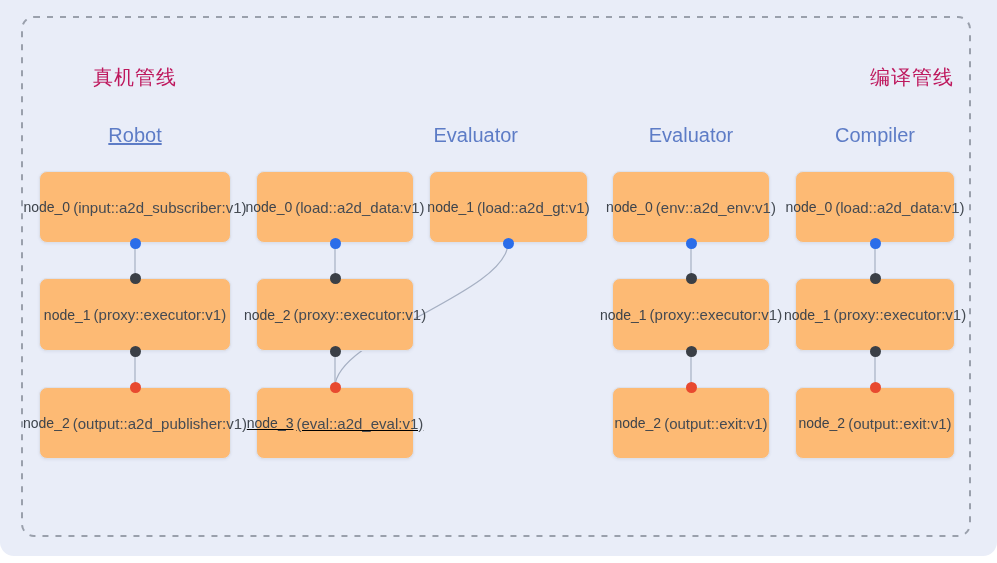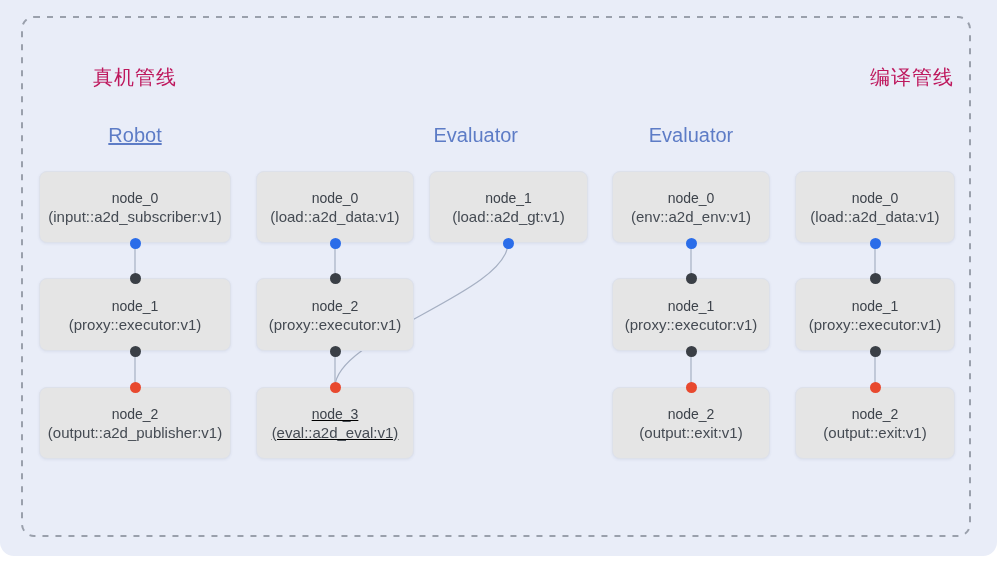--- a/index.html
+++ b/index.html
@@ -2,22 +2,22 @@
 <html><head>
 <meta charset="utf-8">
 <style>
   html,body{margin:0;padding:0;}
   body{font-family:"Liberation Sans","DejaVu Sans",sans-serif;background:#ffffff;}
   .stage{position:relative;width:997px;height:563px;background:#ffffff;overflow:hidden;}
   .canvas{position:absolute;left:0;top:0;width:997px;height:556px;background:#e9edf8;border-radius:0 0 14px 14px;}
   .layer{position:absolute;left:0;top:0;width:997px;height:563px;pointer-events:none;}
   .pipe-title-zh{position:absolute;top:64px;width:200px;text-align:center;font-size:20px;font-weight:400;color:#be185d;letter-spacing:1px;}
   .pipe-title-en{position:absolute;top:124px;width:200px;text-align:center;font-size:20px;font-weight:400;color:#5d7cc6;}
-  .node{position:absolute;height:72px;background:#e5e5e5;border:1px solid #dde1ea;border-radius:8px;
-        box-shadow:0 1px 3px rgba(40,60,110,0.07);display:flex;flex-direction:column;align-items:center;
+  .node{position:absolute;height:72px;background:#fdba74;border:1px solid #dde1ea;border-radius:8px;
+        box-shadow:0 1px 3px rgba(40,60,110,0.07);display:flex;flex-direction:row;align-items:center;
         justify-content:center;gap:3px;z-index:2;box-sizing:border-box;}
   .node-title{font-size:14px;color:#3d434b;line-height:16px;}
   .node-sub{font-size:15px;color:#454b53;line-height:15px;}
   .dot{position:absolute;width:11px;height:11px;border-radius:50%;z-index:3;}
   .dot.blue{background:#2b6de9;}
   .dot.black{background:#3a3f46;}
   .dot.red{background:#e8492f;}
   svg{display:block;}
 </style>
 </head>
@@ -42,20 +42,21 @@
     <path d="M875 243 V278" fill="none" stroke="#a6b0c3" stroke-width="1.2"></path>
     <path d="M875 351 V387" fill="none" stroke="#a6b0c3" stroke-width="1.2"></path>
   </svg>
 
   <div class="pipe-title-zh" style="left:35px;">真机管线</div>
   <div class="pipe-title-zh" style="left:754px;text-align:right;">编译管线</div>
 
   <div class="pipe-title-en" style="left:35px;text-decoration:underline;">Robot</div>
   <div class="pipe-title-en" style="left:318px;text-align:right;">Evaluator</div>
   <div class="pipe-title-en" style="left:591px;">Evaluator</div>
+  <div class="pipe-title-en" style="left:775px;">Compiler</div>
 
   <div class="node" style="left:39px;top:171px;width:192px;">
     <div class="node-title">node_0</div>
     <div class="node-sub">(input::a2d_subscriber:v1)</div>
   </div>
   <div class="node" style="left:39px;top:278px;width:192px;height:73px;">
     <div class="node-title">node_1</div>
     <div class="node-sub">(proxy::executor:v1)</div>
   </div>
   <div class="node" style="left:39px;top:387px;width:192px;">

